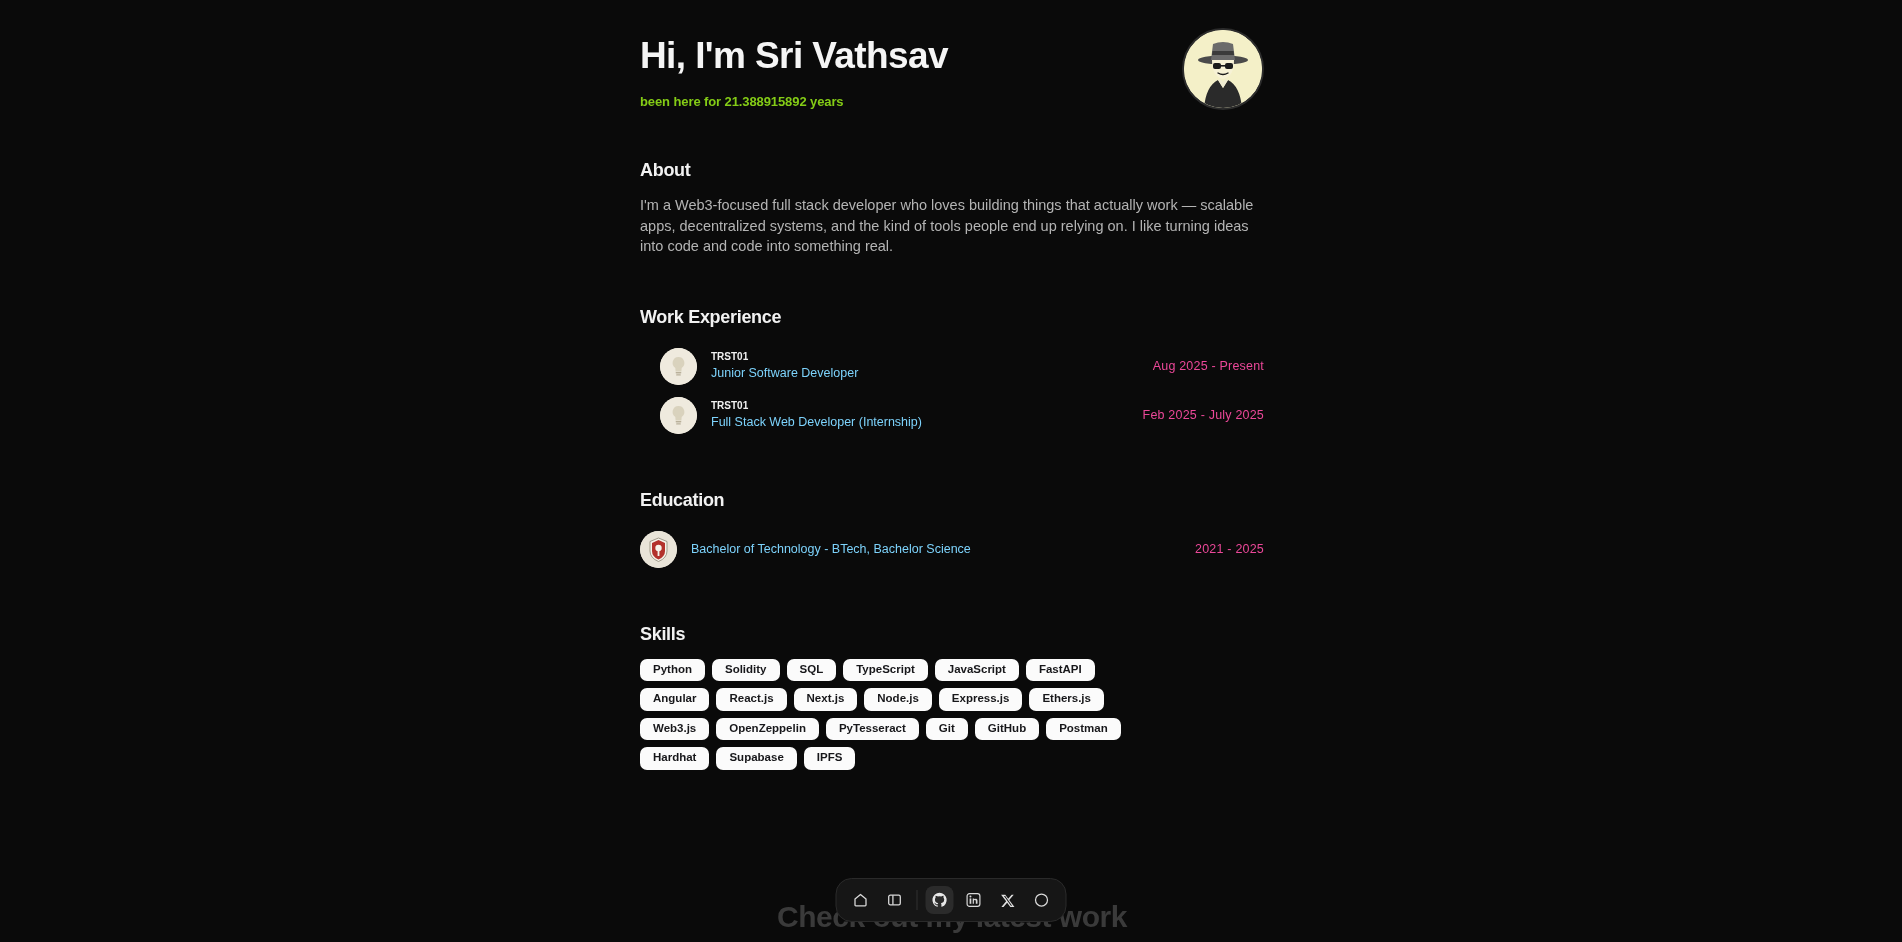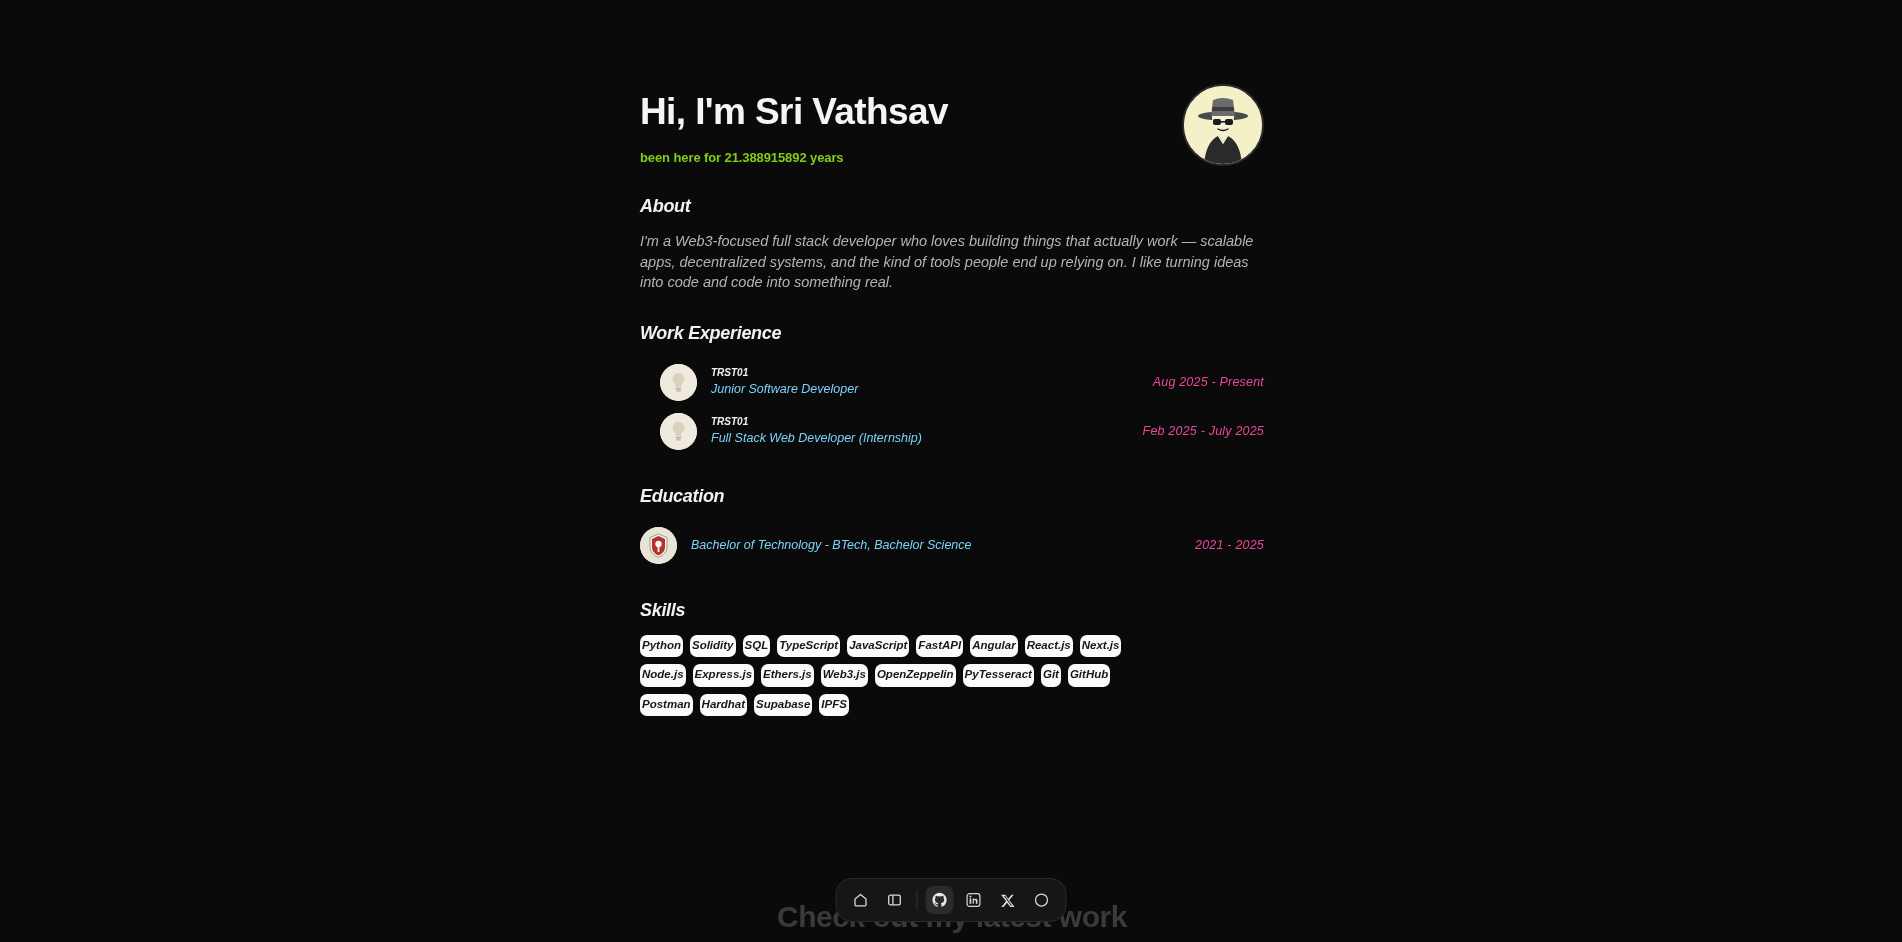--- a/index.html
+++ b/index.html
@@ -23,21 +23,21 @@
     left: 640px;
     top: 0;
     width: 624px;
   }
 
   
   .header {
     display: flex;
     align-items: flex-start;
     justify-content: space-between;
-    padding-top: 81px;
+    padding-top: 25px;
   }
   .header-left { padding-top: 10px; }
   .title {
     font-size: 37px;
     font-weight: bold;
     color: #f5f5f5;
     letter-spacing: -0.6px;
     line-height: 1.15;
     margin: 0;
   }
@@ -55,21 +55,21 @@
     background: #f2efc9;
     border: 2px solid #2c2c2c;
     position: relative;
     overflow: hidden;
     flex: none;
     margin-top: 3px;
   }
   .avatar svg { display: block; }
 
   
-  .section { margin-top: 30px; font-style: italic; }
+  .section { margin-top: 50px; }
   .section-title {
     font-size: 18px;
     font-weight: bold;
     color: #f2f2f2;
     margin: 0 0 14px 0;
     letter-spacing: -0.3px;
   }
   .about-text {
     font-size: 14.5px;
     line-height: 1.42;
@@ -127,21 +127,21 @@
     flex-wrap: wrap;
     gap: 7px 7px;
     max-width: 520px;
   }
   .chip {
     background: #fbfbfb;
     color: #17171a;
     font-size: 11.5px;
     font-weight: bold;
     border-radius: 7px;
-    padding: 5px 2px 6px;
+    padding: 5px 13px 6px;
     line-height: 1;
     white-space: nowrap;
   }
 
   
   .teaser {
     position: absolute;
     left: 640px;
     top: 900px;
     width: 624px;

